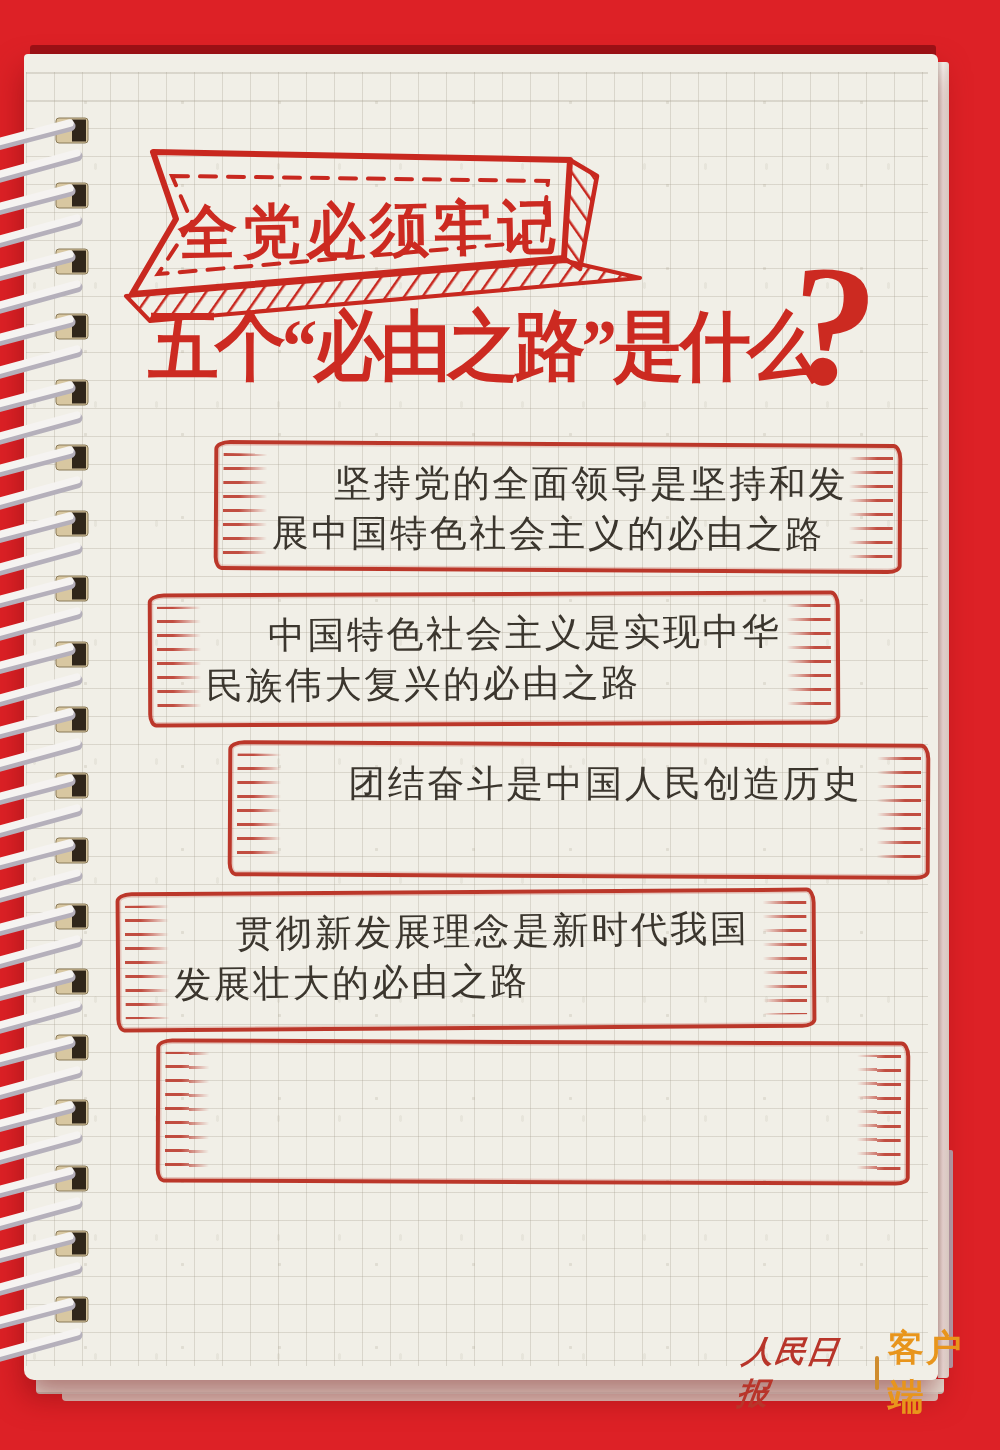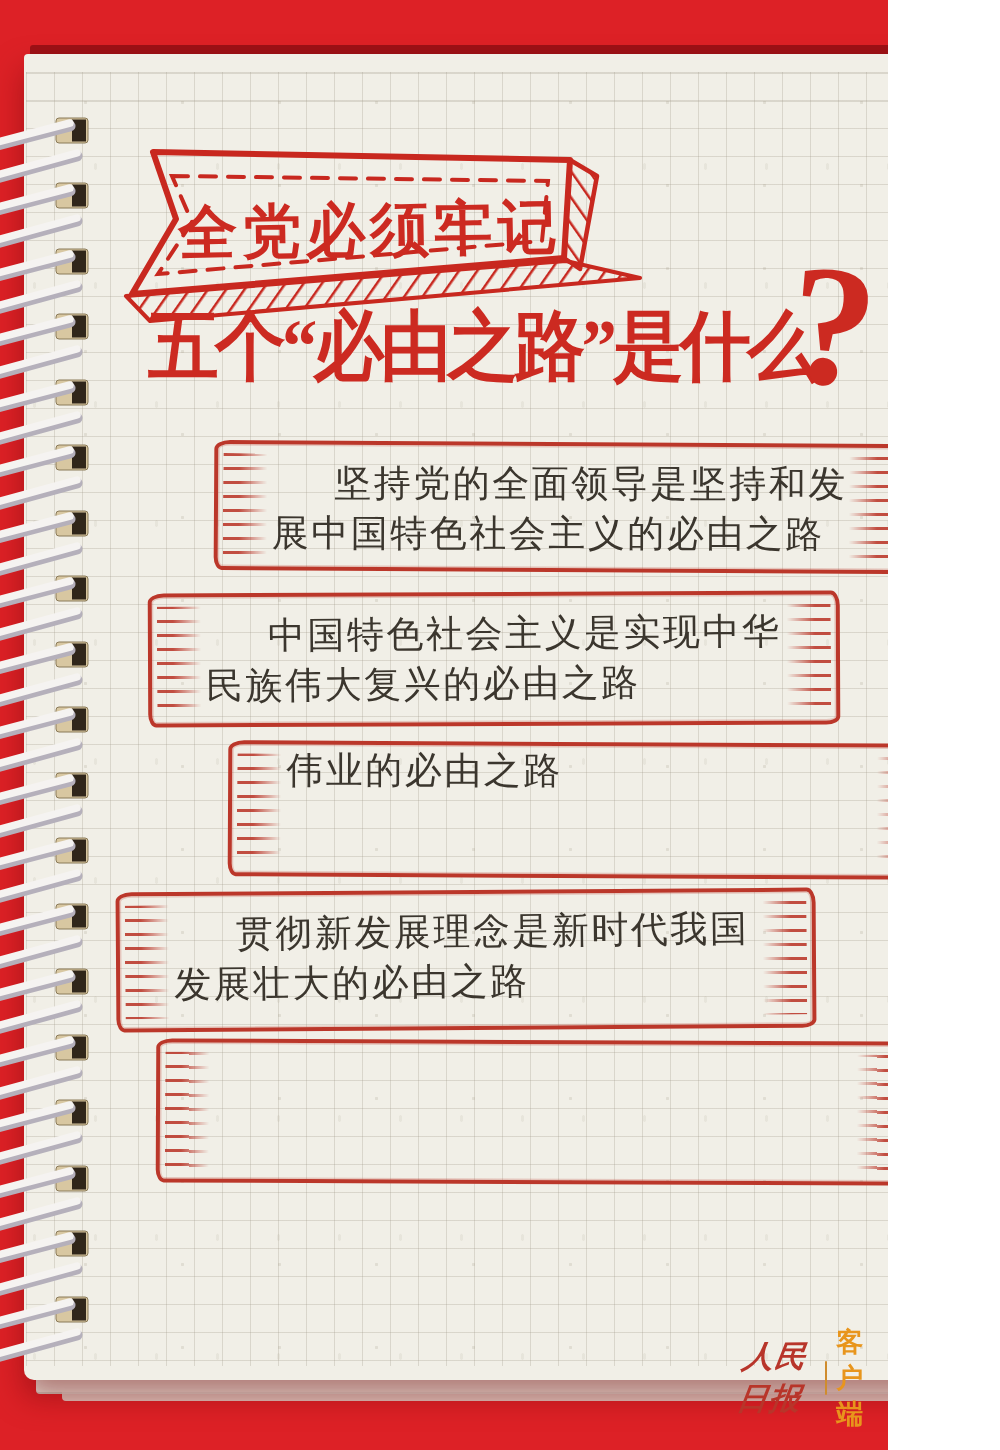--- a/index.html
+++ b/index.html
@@ -1,17 +1,17 @@
 <!DOCTYPE html>
 <html style="--bg-red: #dd2126; --paper: #f1efe7; --ink-red: #cc2a21; --box-red: #bb372a; --hand-ink: #3b362e; --logo-red: #b8352a; --logo-orange: #e8951c; --logo-divider: #cf8c2e;"><head>
 <meta charset="utf-8">
 <style>
   html,body{margin:0;padding:0;width:1000px;height:1450px;overflow:hidden;}
   body{font-family:"Liberation Sans","DejaVu Sans",sans-serif;}
-  .stage{position:relative;width:888px;height:1450px;background:var(--bg-red,#dd2126);overflow:hidden;}
+  .stage{position:relative;width:1000px;height:1450px;background:var(--bg-red,#dd2126);overflow:hidden;}
 
   
   .cover-top{position:absolute;left:30px;top:45px;width:906px;height:12px;background:#9c1116;border-radius:3px;}
   .stack-right{position:absolute;left:938px;top:62px;width:11px;height:1316px;
     background:linear-gradient(to right,#d9d6cd,#fbfaf5 45%,#e4e1d7);border-radius:0 3px 3px 0;}
   .stack-right-blue{position:absolute;left:945px;top:1150px;width:8px;height:218px;background:#aeb6c4;opacity:.85;border-radius:2px;}
   .stack-bottom1{position:absolute;left:36px;top:1379px;width:908px;height:13px;background:#eae7dc;border-bottom:2px solid #cfccc0;border-radius:0 0 4px 4px;}
   .stack-bottom2{position:absolute;left:62px;top:1392px;width:876px;height:9px;background:#dfdcd1;border-radius:0 0 4px 4px;opacity:.9;}
 
   
@@ -57,21 +57,21 @@
   .box2{left:148px;top:592px;width:684px;height:126px;transform:rotate(-.25deg);}
   .box3{left:228px;top:742px;width:694px;height:128px;transform:rotate(.3deg);}
   .box4{left:116px;top:890px;width:692px;height:132px;transform:rotate(-.4deg);}
   .box5{left:156px;top:1040px;width:746px;height:136px;transform:rotate(.25deg);}
 
   
   .footer-logo{position:absolute;left:740px;top:1324px;display:flex;align-items:center;gap:9px;}
   .brand{font-family:"Liberation Serif","DejaVu Serif",serif;font-style:italic;font-weight:bold;
     font-size:31px;color:var(--logo-red,#b8352a);transform:skewX(-8deg);letter-spacing:1px;}
   .logo-divider{width:4px;height:34px;background:var(--logo-divider,#cf8c2e);border-radius:2px;}
-  .channel{font-size:27px;font-weight:700;color:var(--logo-orange,#e8951c);letter-spacing:2px;}
+  .channel{font-size:36px;font-weight:700;color:var(--logo-orange,#e8951c);letter-spacing:2px;}
 
   
   .spirals{position:absolute;left:0;top:0;width:120px;height:1450px;overflow:visible;z-index:5;}
 </style>
 </head>
 <body>
 
 <div class="stage">
 
   <div class="cover-top"></div>
@@ -118,21 +118,21 @@
   </div>
   <div class="hbox box2">
     <div class="hatch hl"></div>
     <div class="hatch hr"></div>
     <p class="l1">中国特色社会主义是实现中华</p>
     <p class="l2">民族伟大复兴的必由之路</p>
   </div>
   <div class="hbox box3">
     <div class="hatch hl"></div>
     <div class="hatch hr"></div>
-    <p class="l2">伟业的必由之路</p>
+    <p class="l1">团结奋斗是中国人民创造历史</p>
   </div>
   <div class="hbox box4">
     <div class="hatch hl"></div>
     <div class="hatch hr"></div>
     <p class="l1">贯彻新发展理念是新时代我国</p>
     <p class="l2">发展壮大的必由之路</p>
   </div>
   <div class="hbox box5">
     <div class="hatch hl"></div>
     <div class="hatch hr"></div>

